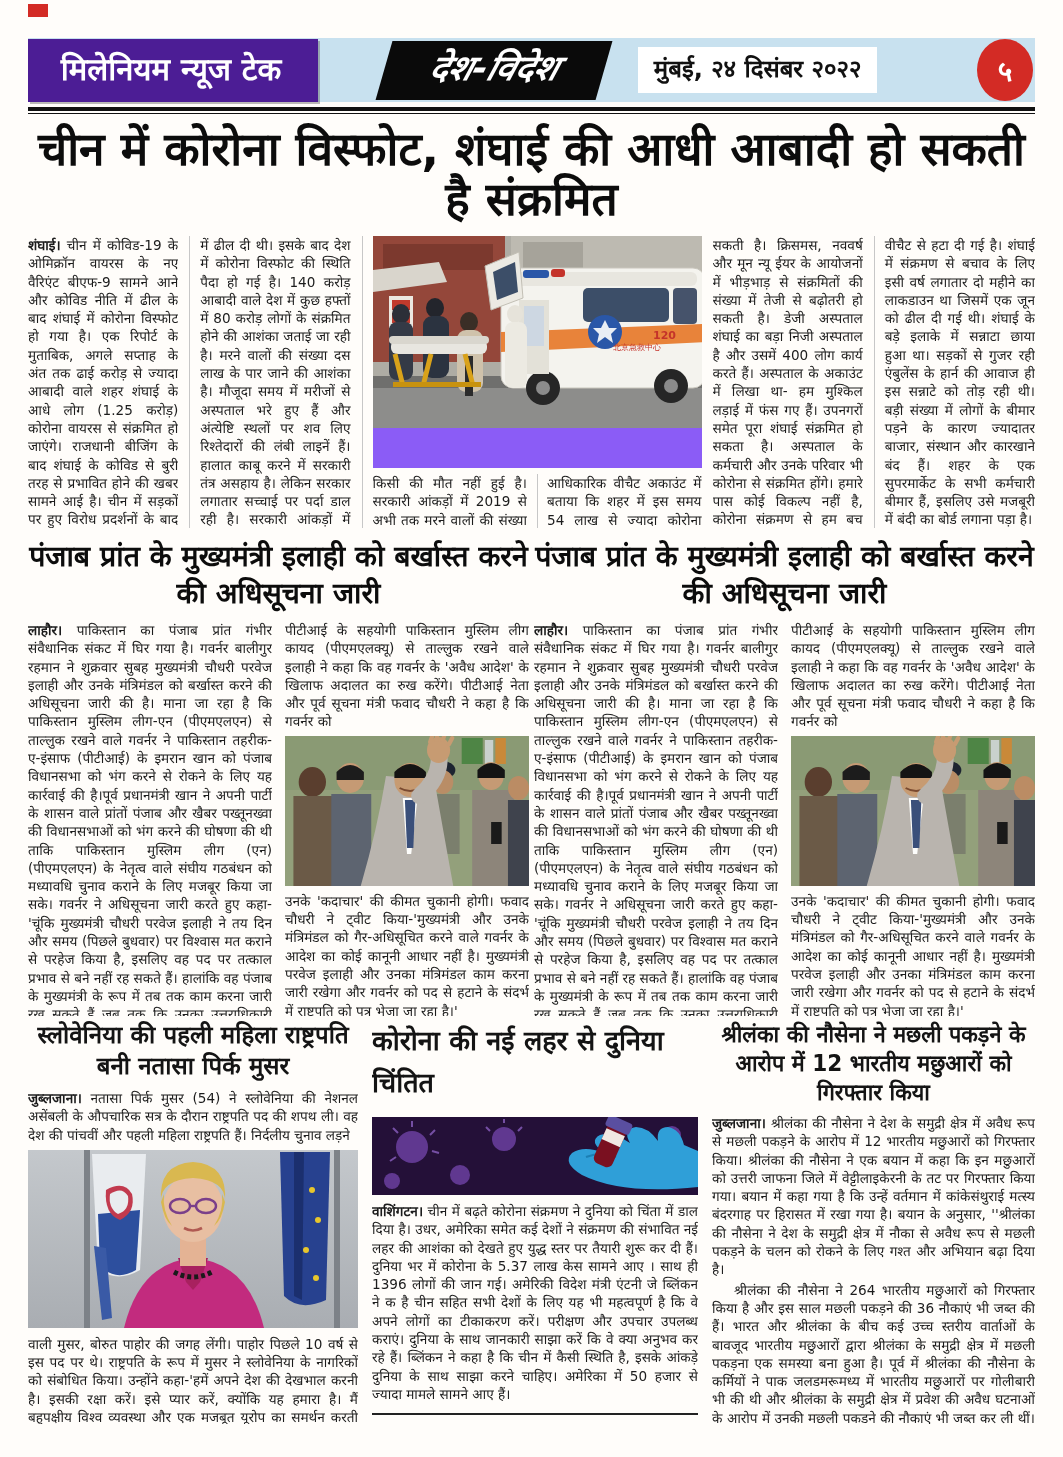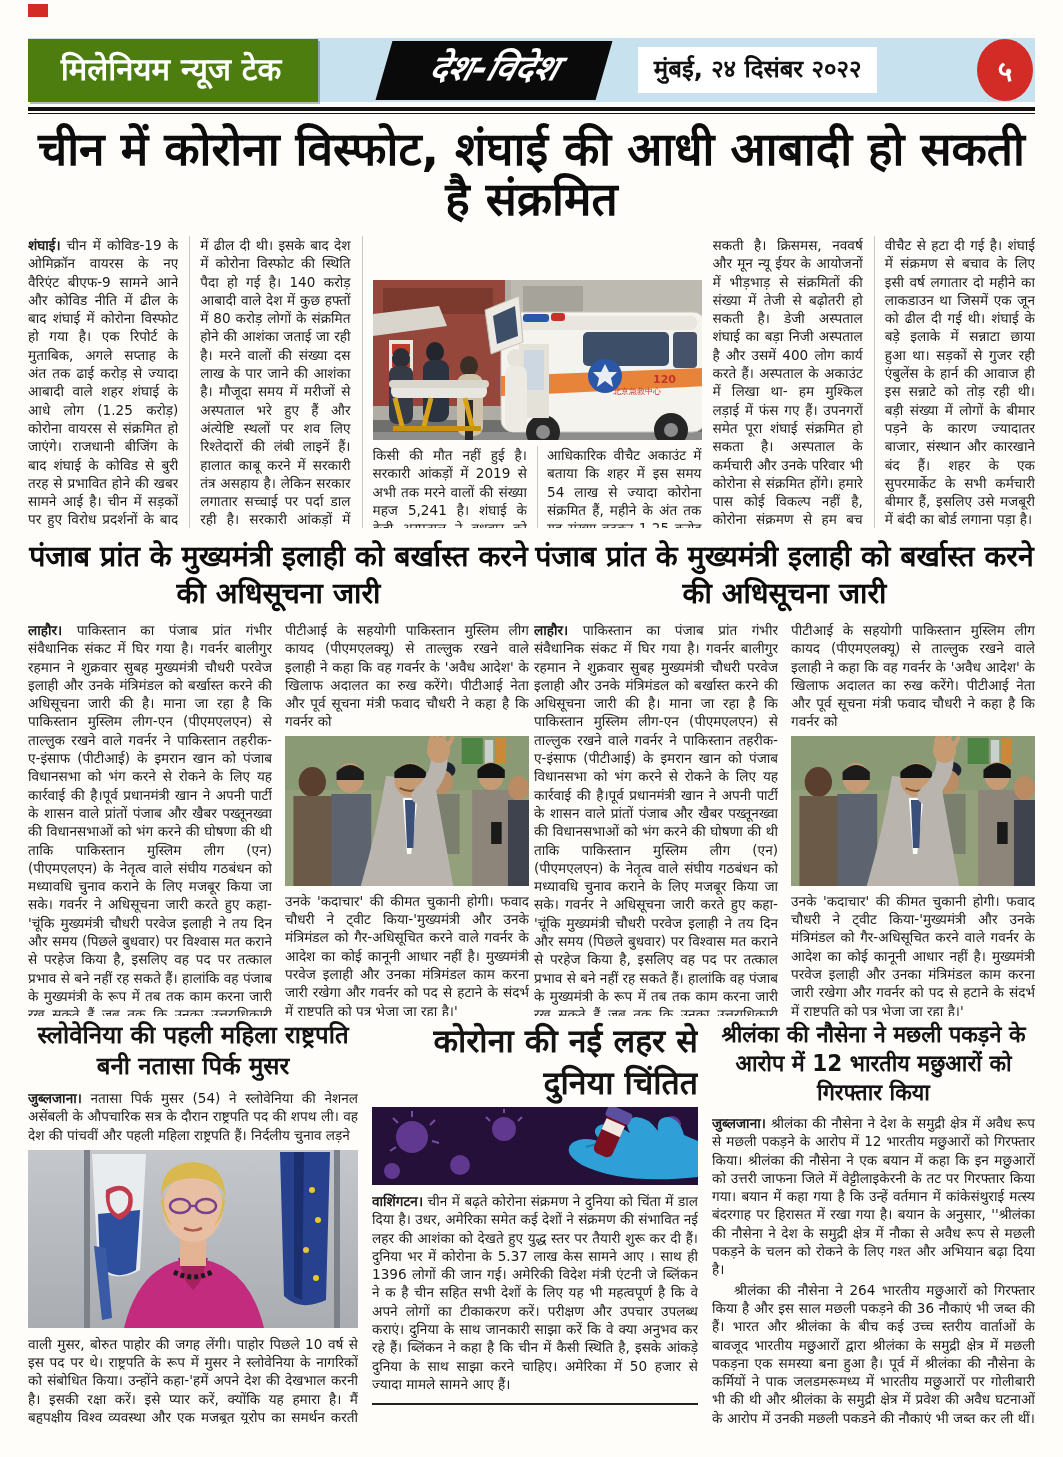--- a/index.html
+++ b/index.html
@@ -11,21 +11,21 @@
     padding:4px 28px 0 28px;
   }
   .corner-mark { position:absolute; left:28px; top:4px; width:20px; height:13px; background:#d32b25; }
 
   
   .header-strip {
     margin-top:34px; height:64px; background:#c8e1ef;
     display:flex; align-items:center; position:relative;
   }
   .masthead {
-    background:#4d7c0f; color:#fff; font-weight:bold; font-size:31px;
+    background:#4c1d95; color:#fff; font-weight:bold; font-size:31px;
     line-height:1; padding:15px 20px 17px 16px; min-width:290px; text-align:center;
     box-shadow:2px 2px 0 rgba(60,60,60,.35);
   }
   .section-box {
     background:#0a0a0a; color:#fff; margin-left:66px;
     transform:skewX(-16deg); padding:10px 46px 14px 46px;
   }
   .section-box .txt { display:inline-block; font-weight:bold; font-style:italic; font-size:35px; line-height:1; }
   .date-box {
     background:#fff; color:#111; margin-left:34px; padding:10px 16px 12px 16px;
@@ -46,41 +46,41 @@
 
   
   .lead-headline {
     text-align:center; font-weight:bold; font-size:46px; line-height:50px;
     margin:10px 0 12px 0; color:#0c0c0c;
   }
   .lead-body { display:flex; gap:11px; height:292px; overflow:hidden; }
   .lead-col { flex:1 1 0; overflow:hidden; }
   .lead-col + .lead-col, .lead-mid { border-left:1px solid #c7c7c7; padding-left:10px; }
   .lead-mid { width:340px; flex:0 0 340px; display:flex; flex-direction:column; }
-  .lead-figure { width:100%; height:160px; overflow:hidden; background:#8b5cf6;margin-top:44px; }
+  .lead-figure { width:100%; height:232px; overflow:hidden; background:#8b5cf6; }
   .lead-under { display:flex; gap:10px; margin-top:6px; flex:1; overflow:hidden; }
   .lead-under > div { flex:1; overflow:hidden; }
   .lead-under > div + div { border-left:1px solid #c7c7c7; padding-left:9px; }
 
   
   .middle { display:flex; gap:5px; margin-top:10px; height:478px; overflow:hidden; }
   .punjab { flex:1 1 0; }
   .punjab h2 { text-align:center; font-weight:bold; font-size:28.5px; line-height:37px; margin-bottom:9px; color:#0c0c0c; }
   .punjab-cols { display:flex; gap:13px; height:398px; overflow:hidden; }
   .punjab-cols > div { flex:1 1 0; overflow:hidden; }
   .punjab-figure { width:100%; height:150px; background:#888; margin:5px 0 6px 0; overflow:hidden; }
 
   
   .bottom { display:flex; gap:14px; margin-top:4px; height:404px; overflow:hidden; }
   .bottom article { overflow:hidden; }
   .art-slovenia { flex:0 0 330px; }
   .art-corona   { flex:0 0 326px; }
   .art-srilanka { flex:1 1 0; }
   .art-slovenia h2 { text-align:center; font-weight:bold; font-size:24px; line-height:31px; margin-bottom:7px; }
-  .art-corona h2   { text-align:right; font-weight:bold; font-size:32px; line-height:42px; margin-bottom:3px; }
+  .art-corona h2   { text-align:left; font-weight:bold; font-size:27px; line-height:42px; margin-bottom:13px; }
   .art-srilanka h2 { text-align:center; font-weight:bold; font-size:22.5px; line-height:29px; margin-bottom:7px; transform:scaleX(.96); transform-origin:center; }
   .slo-figure { width:100%; height:178px; background:#b5b9bd; margin:6px 0 7px 0; overflow:hidden; }
   .cor-figure { width:100%; height:78px; background:#241038; margin:2px 0 7px 0; overflow:hidden; }
   svg { display:block; }
 </style>
 </head>
 <body>
 
 <div class="page">
   <div class="corner-mark"></div>

